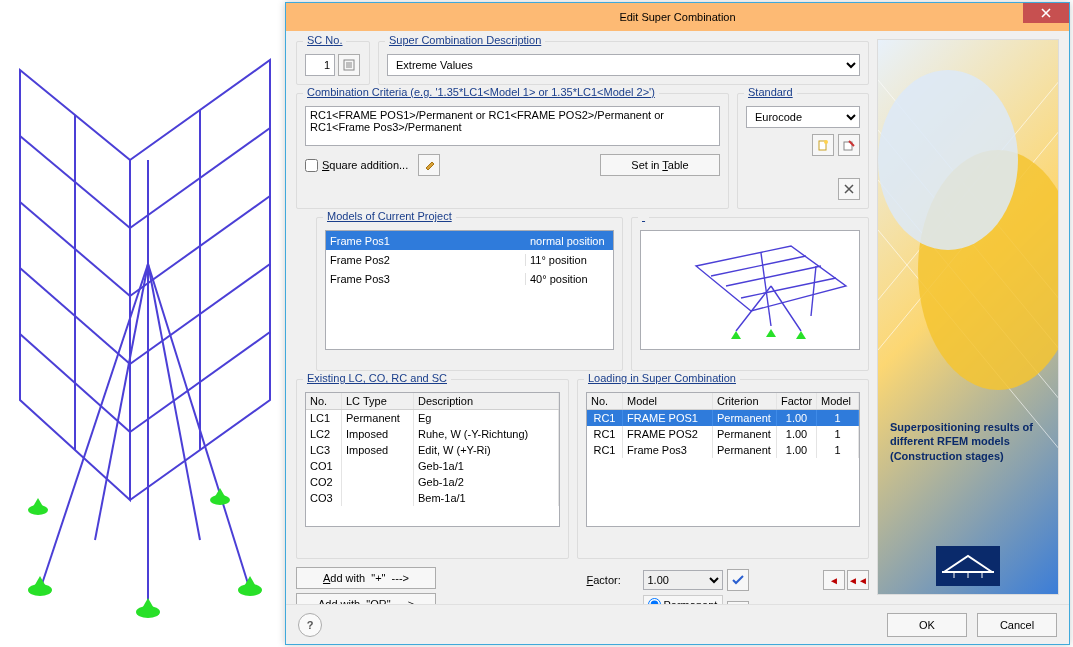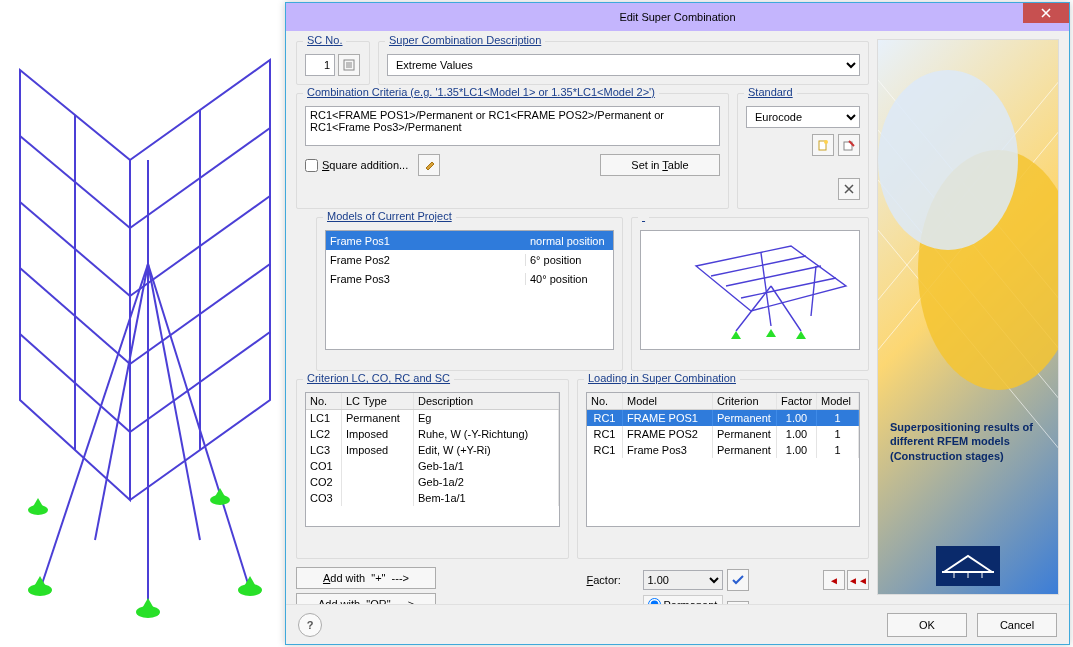--- a/index.html
+++ b/index.html
@@ -3,21 +3,21 @@
 <meta charset="utf-8">
 <style>
 * { box-sizing: border-box; margin: 0; padding: 0; font-family: "Segoe UI", Tahoma, sans-serif; font-size: 11px; }
 body { background: #fff; width: 1073px; height: 647px; position: relative; overflow: hidden; }
 
 
 .model-view { position: absolute; left: 0; top: 0; width: 290px; height: 647px; background: #fff; }
 
 
 .dialog { position: absolute; left: 285px; top: 2px; width: 785px; height: 643px; background: #f0f0f0; border: 1px solid #3fa9db; box-shadow: 0 0 8px rgba(0,0,0,.2); }
-.titlebar { height: 28px; background: #c4b5fd; display: flex; align-items: center; justify-content: center; position: relative; color: #000; }
+.titlebar { height: 28px; background: #fdba74; display: flex; align-items: center; justify-content: center; position: relative; color: #000; }
 .titlebar .close { position: absolute; right: 0; top: 0; width: 46px; height: 20px; background: #c75050; color: #fff; display: flex; align-items: center; justify-content: center; font-size: 13px; }
 .dlg-body { padding: 10px; display: grid; grid-template-columns: 1fr 182px; gap: 8px; }
 .col-left { display: flex; flex-direction: column; gap: 8px; }
 
 
 .grp { border: 1px solid #dcdcdc; border-radius: 2px; padding: 6px 8px 8px; position: relative; background: #f0f0f0; }
 .grp > .legend { position: absolute; top: -8px; left: 6px; background: #f0f0f0; padding: 0 4px; color: #1a3e8b; font-size: 11px; text-decoration: underline; }
 
 
 .top-row { display: flex; gap: 8px; }
@@ -214,21 +214,21 @@
       <div class="models-row">
         <div class="grp grp-models">
           <div class="legend">Models of Current Project</div>
           <div class="model-list" id="models-list">
               <div class="mrow sel">
                 <div>Frame Pos1</div>
                 <div>normal position</div>
               </div>
               <div class="mrow">
                 <div>Frame Pos2</div>
-                <div>6° position</div>
+                <div>11° position</div>
               </div>
               <div class="mrow">
                 <div>Frame Pos3</div>
                 <div>40° position</div>
               </div>
             </div>
         </div>
         <div class="grp grp-preview">
           <div class="legend">&nbsp;</div>
           <div class="preview-box">
@@ -247,21 +247,21 @@
                   <path d="M160 100 l-5 8 l10 0 Z"></path>
                   <path d="M130 98 l-5 8 l10 0 Z"></path>
                 </g>
             </svg>
           </div>
         </div>
       </div>
 
       <div class="lc-row">
         <div class="grp grp-lc">
-          <div class="legend">Criterion LC, CO, RC and SC</div>
+          <div class="legend">Existing LC, CO, RC and SC</div>
           <div class="tbl">
             <div class="th">
               <div class="lc-c1">No.</div>
               <div class="lc-c2">LC Type</div>
               <div class="lc-c3">Description</div>
             </div>
             <div id="lc-rows">
                 <div class="tr">
                   <div class="lc-c1">LC1</div>
                   <div class="lc-c2">Permanent</div>

